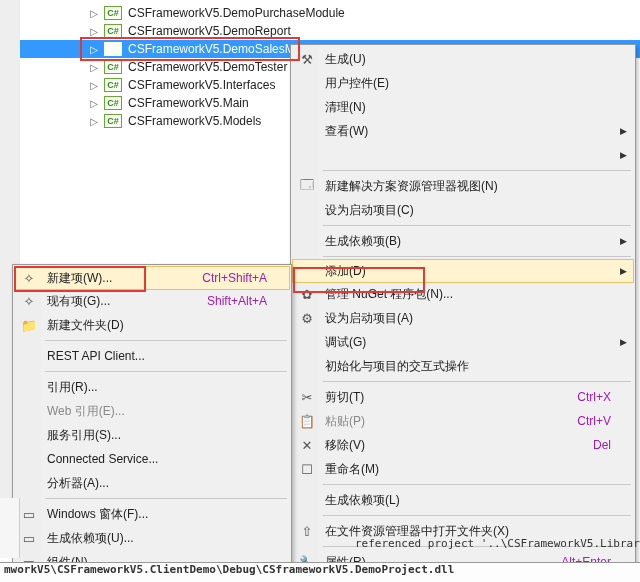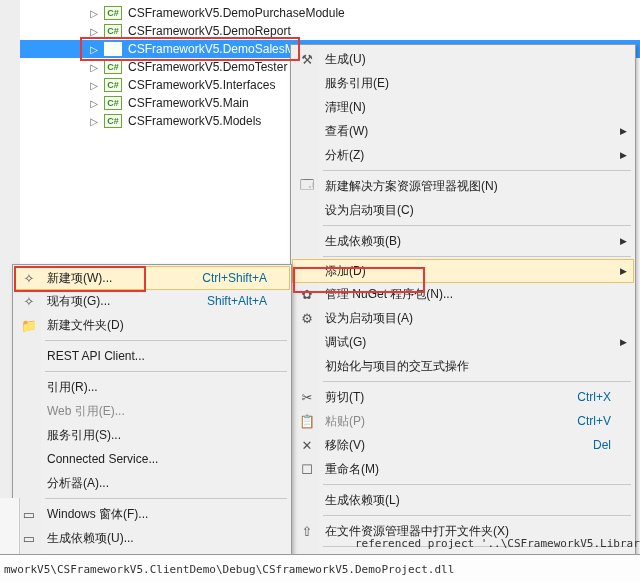--- a/index.html
+++ b/index.html
@@ -94,21 +94,21 @@
     text-align: center;
     font-size: 13px;
     color: #555;
   }
   .menu-label {
     flex: 1;
     padding-left: 4px;
   }
   .menu-shortcut {
     padding-right: 22px;
-    color: #0369a1;
+    color: #a21caf;
     font-size: 12px;
   }
   .menu-sub-arrow {
     position: absolute;
     right: 6px;
     font-size: 9px;
     color: #333;
   }
   .menu-sep {
     height: 1px;
@@ -130,23 +130,24 @@
     pointer-events: none;
   }
   .redbox.rb-tree { left: 80px; top: 37px; width: 220px; height: 24px; }
   .redbox.rb-add  { left: 293px; top: 267px; width: 132px; height: 26px; }
   .redbox.rb-new  { left: 14px; top: 266px; width: 132px; height: 26px; }
 
   
   .bottom-strip {
     position: absolute;
     left: 0; right: 0; bottom: 0;
-    height: 28px;
+    height: 20px;
     border-top: 1px solid #999;
     background: #fdfdfd;
+    font-weight: bold;
   }
   .bottom-text {
     position: absolute;
     left: 0; right: 0; bottom: 6px;
     font-family: Consolas, monospace;
     font-size: 11px;
     color: #333;
     white-space: nowrap;
     overflow: hidden;
     padding-left: 4px;
@@ -212,34 +213,33 @@
 
 <div class="menu primary">
   <div class="menu-icon-col"></div>
   <div class="menu-items" id="primary-items">
       <div class="menu-item">
         <span class="menu-icon">⚒</span>
         <span class="menu-label">生成(U)</span>
       </div>
       <div class="menu-item">
         <span class="menu-icon"></span>
-        <span class="menu-label">服务引用(E)</span>
+        <span class="menu-label">用户控件(E)</span>
       </div>
       <div class="menu-item">
         <span class="menu-icon"></span>
         <span class="menu-label">清理(N)</span>
       </div>
       <div class="menu-item">
         <span class="menu-icon"></span>
         <span class="menu-label">查看(W)</span>
         <span class="menu-sub-arrow">▶</span>
       </div>
       <div class="menu-item">
         <span class="menu-icon"></span>
-        <span class="menu-label">分析(Z)</span>
         <span class="menu-sub-arrow">▶</span>
       </div>
       <div class="menu-sep"></div>
       <div class="menu-item">
         <span class="menu-icon">🗔</span>
         <span class="menu-label">新建解决方案资源管理器视图(N)</span>
       </div>
       <div class="menu-item">
         <span class="menu-icon"></span>
         <span class="menu-label">设为启动项目(C)</span>

